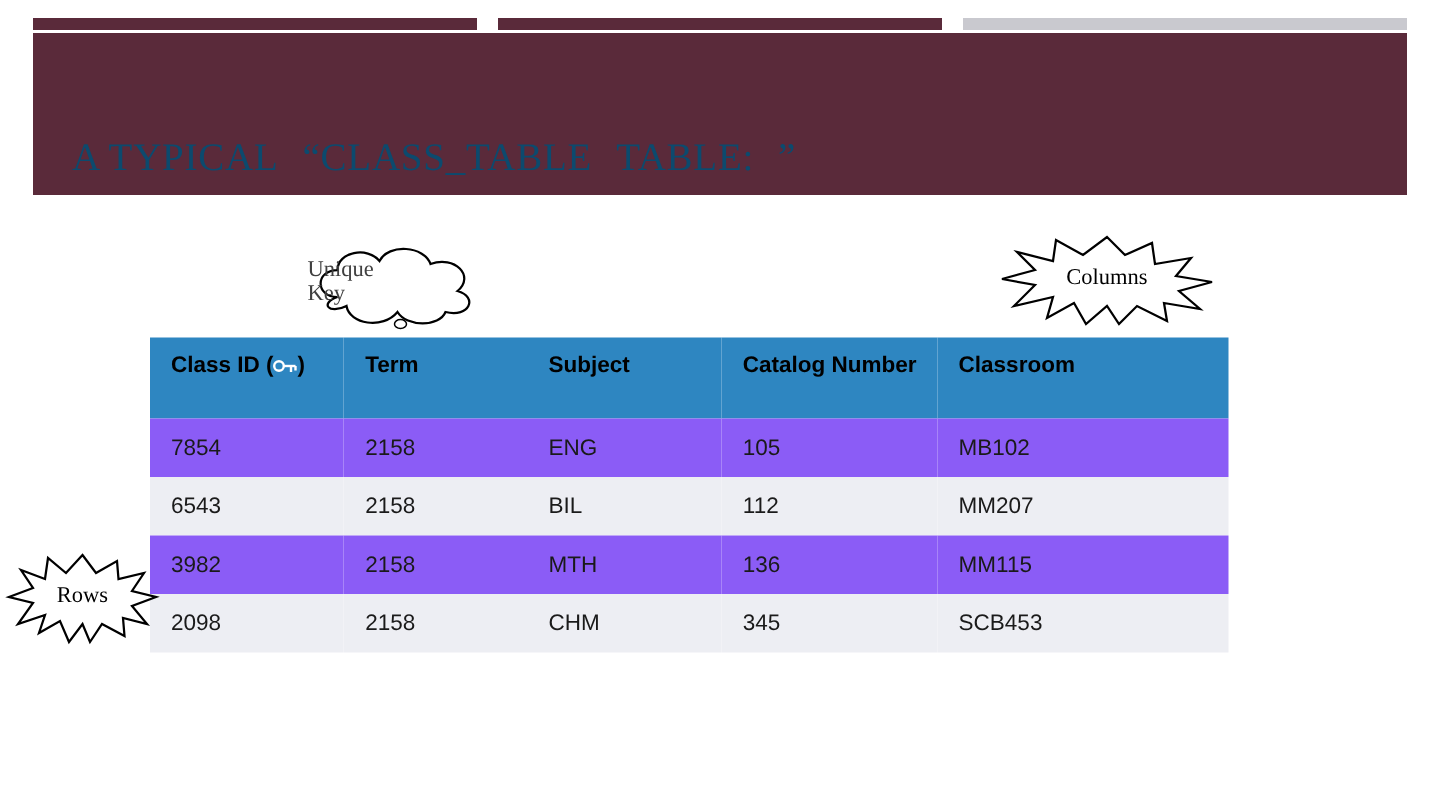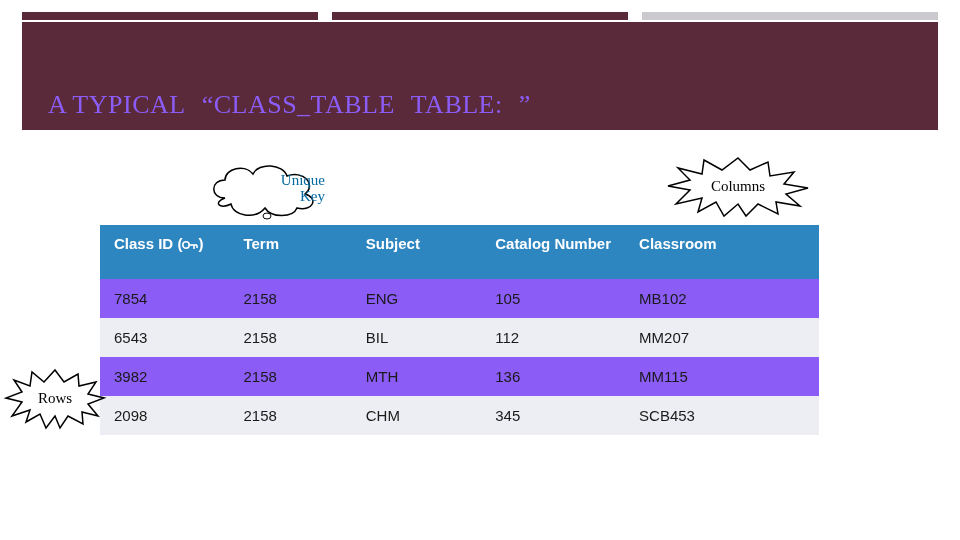--- a/index.html
+++ b/index.html
@@ -34,45 +34,45 @@
     right: 22px;
     height: 108px;
     background: #5a2a3a;
   }
   .title-text {
     position: absolute;
     top: 90px;
     left: 48px;
     font-size: 26px;
     font-family: Georgia, "Times New Roman", serif;
-    color: #8b5cf6;
+    color: #0c4a6e;
     letter-spacing: 0.5px;
     z-index: 2;
     display: flex;
     gap: 16px;
   }
   .cloud {
     position: absolute;
     top: 158px;
     left: 205px;
     width: 120px;
     height: 62px;
     z-index: 3;
   }
   .cloud svg { width: 100%; height: 100%; display: block; }
   .cloud-label {
     position: absolute;
     top: 14px;
     left: 0;
     width: 100%;
-    text-align: right;
+    text-align: left;
     font-family: Georgia, serif;
     font-size: 15px;
     line-height: 16px;
-    color: #0369a1;
+    color: #404040;
   }
   .burst-columns {
     position: absolute;
     top: 158px;
     left: 668px;
     width: 140px;
     height: 56px;
     z-index: 3;
   }
   .burst-rows {
@@ -96,21 +96,21 @@
   .tbl {
     position: absolute;
     top: 225px;
     left: 100px;
     right: 24px;
     border-collapse: collapse;
     table-layout: fixed;
   }
   .tbl th {
     background: #2e86c1;
-    color: #ffffff;
+    color: #000000;
     text-align: left;
     font-family: Arial, sans-serif;
     font-weight: bold;
     font-size: 15px;
     padding: 10px 14px;
     vertical-align: top;
     height: 54px;
   }
   .tbl td {
     font-family: Arial, sans-serif;

